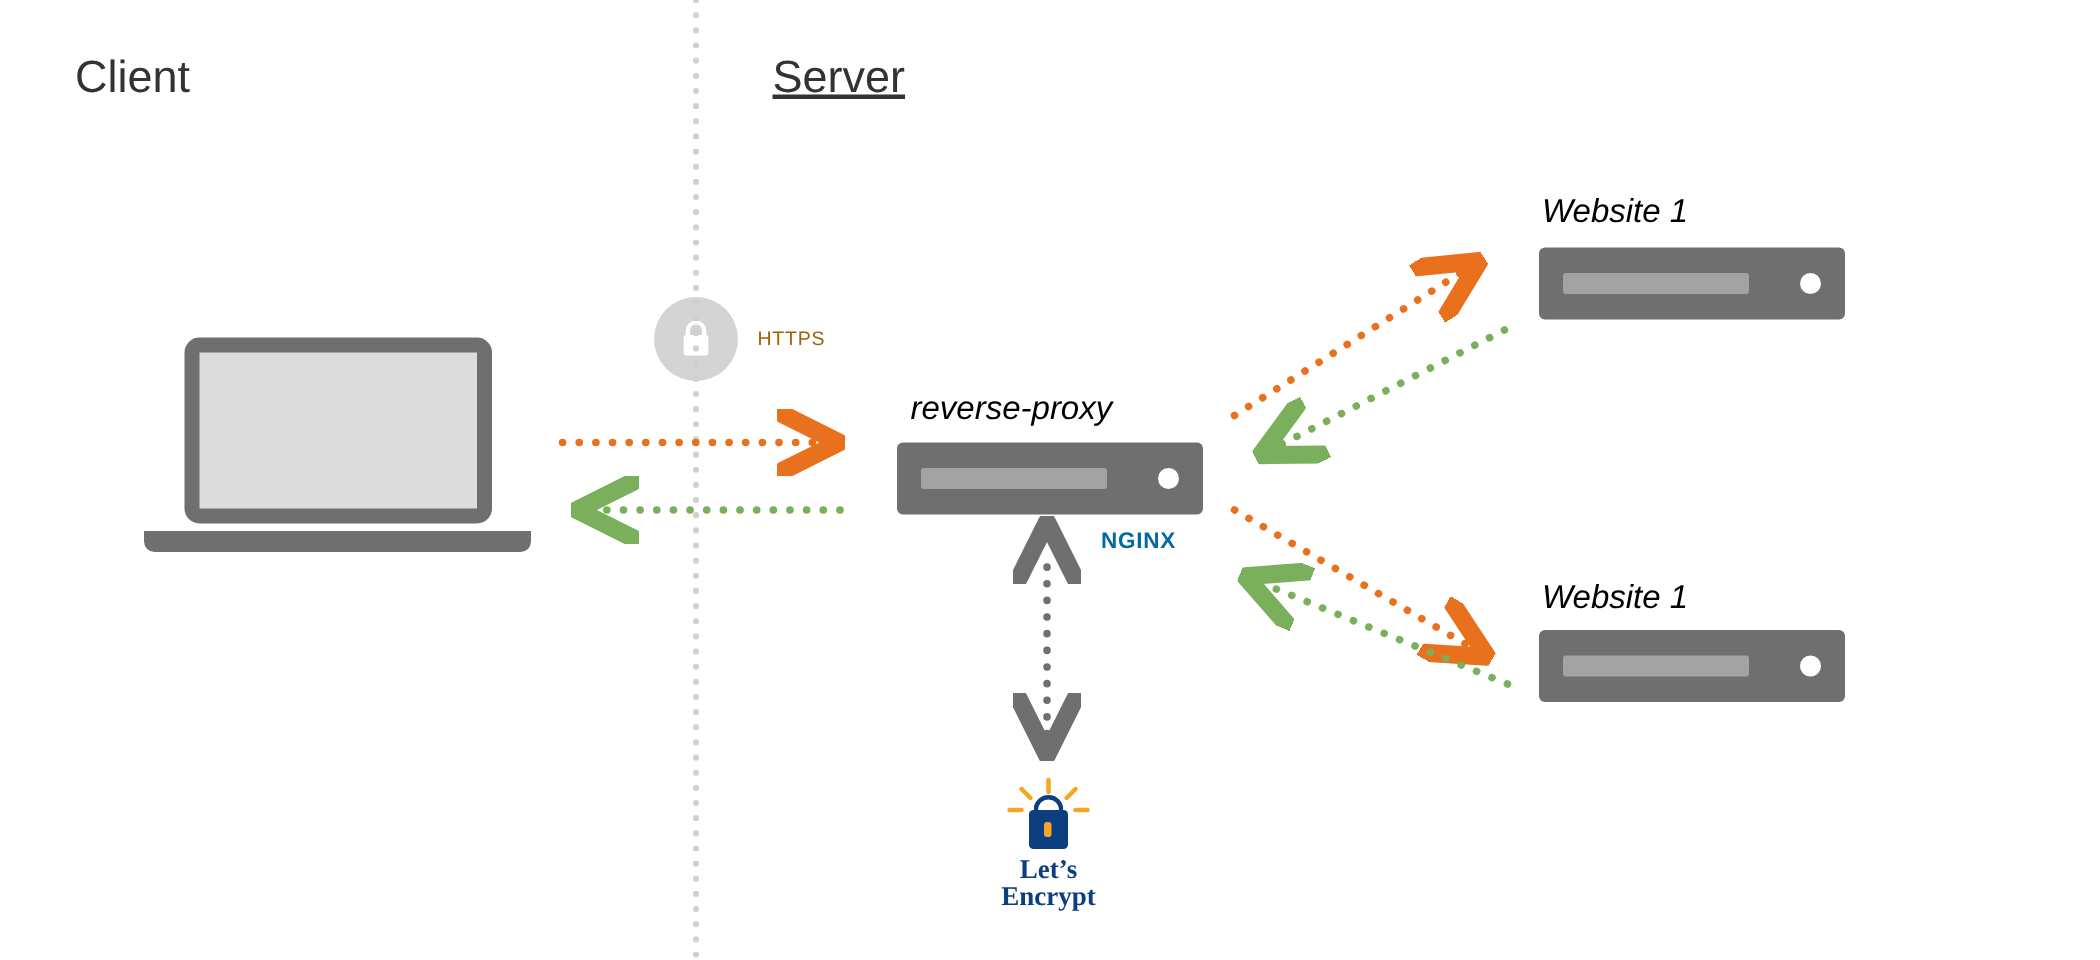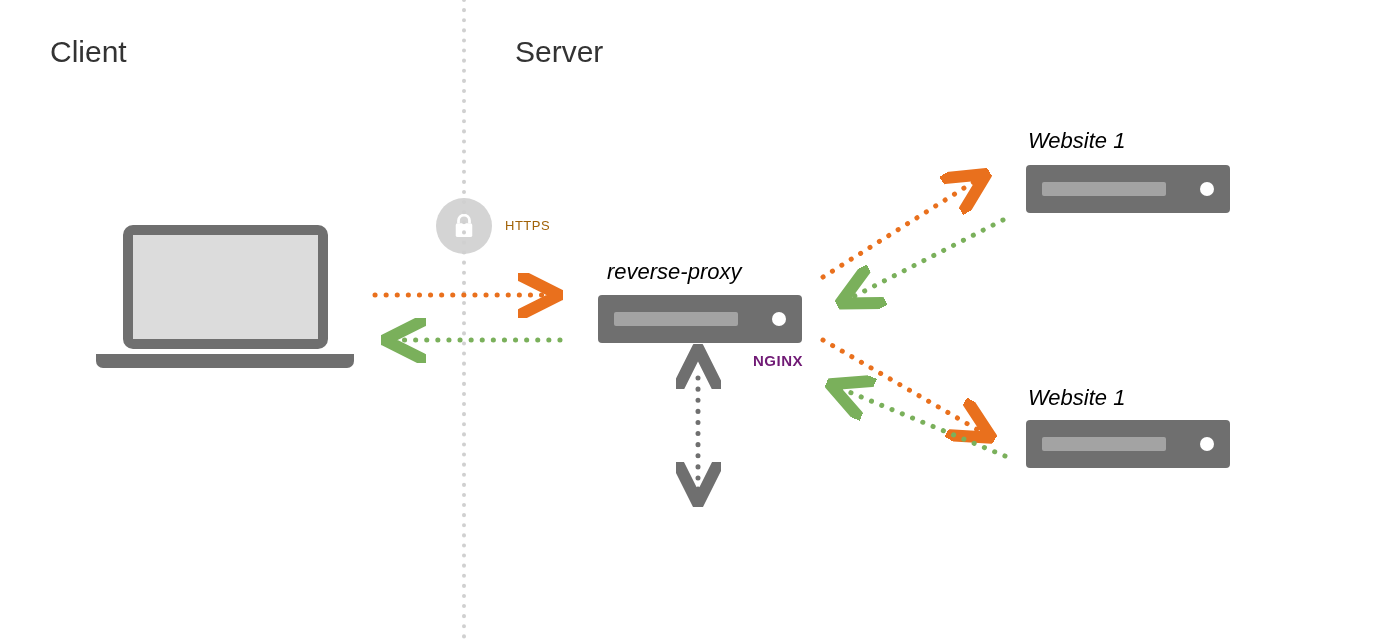--- a/index.html
+++ b/index.html
@@ -30,23 +30,22 @@
     font-style: italic;
   }
   .small-label {
     font-size: 13px;
     color: #a16207;
     letter-spacing: 0.5px;
   }
   .nginx-label {
     font-size: 15px;
     font-weight: 700;
-    color: #701a75;
+    color: #0369a1;
     letter-spacing: 0.5px;
-    margin-left: 19px;
   }
 
   
   .laptop {
     position: absolute;
     width: 260px;
   }
   .laptop .screen {
     width: 205px;
     height: 124px;
@@ -140,21 +139,21 @@
     pointer-events: none;
   }
 </style>
 </head>
 <body>
 
 <div id="stage">
 
   <div class="abs section-label" style="left:50px; top:35px;">Client</div>
 
-  <div class="abs section-label" style="left:515px; top:35px;">Server</div>
+  <div class="abs section-label" style="left:515px; top:35px;text-decoration:underline;">Server</div>
 
   <div class="laptop" style="left:95px; top:225px;">
     <div class="screen"></div>
     <div class="base"></div>
   </div>
 
   <div class="abs https-badge" style="left:436px; top:198px;">
     <svg viewBox="0 0 24 28">
       <path d="M6 11 V8 a6 6 0 0 1 12 0 V11" fill="none" stroke="#ffffff" stroke-width="3"></path>
       <rect x="3" y="11" width="18" height="15" rx="2" fill="#ffffff"></rect>
@@ -175,20 +174,35 @@
     <div class="slot" style="width:124px; height:14px; margin-left:16px;"></div>
     <div class="led" style="width:14px; height:14px; margin-left:auto; margin-right:16px;"></div>
   </div>
 
   <div class="abs node-label" style="left:1028px; top:385px;">Website 1</div>
   <div class="server" style="left:1026px; top:420px; width:204px; height:48px;">
     <div class="slot" style="width:124px; height:14px; margin-left:16px;"></div>
     <div class="led" style="width:14px; height:14px; margin-left:auto; margin-right:16px;"></div>
   </div>
 
+  <div class="letsencrypt" style="left:644px; top:518px;">
+    <svg class="rays" width="60" height="24" viewBox="0 0 60 24">
+      <g stroke="#f5a623" stroke-width="3" stroke-linecap="round">
+        <line x1="30" y1="2" x2="30" y2="10"></line>
+        <line x1="12" y1="8" x2="18" y2="14"></line>
+        <line x1="48" y1="8" x2="42" y2="14"></line>
+        <line x1="4" y1="22" x2="12" y2="22"></line>
+        <line x1="56" y1="22" x2="48" y2="22"></line>
+      </g>
+    </svg>
+    <div class="lock">
+        <div class="keyhole"></div>
+      </div>
+    <div class="txt"><span>Let’s</span><br><span>Encrypt</span></div>
+  </div>
 
   <svg class="overlay">
     <defs>
       <marker id="arrow-orange" viewBox="0 0 12 12" refX="9" refY="6" markerWidth="9" markerHeight="9" orient="auto-start-reverse">
         <path d="M1 1 L11 6 L1 11" fill="none" stroke="#e9701d" stroke-width="3.2" stroke-linecap="round" stroke-linejoin="round"></path>
       </marker>
       <marker id="arrow-green" viewBox="0 0 12 12" refX="9" refY="6" markerWidth="9" markerHeight="9" orient="auto-start-reverse">
         <path d="M1 1 L11 6 L1 11" fill="none" stroke="#7ab05b" stroke-width="3.2" stroke-linecap="round" stroke-linejoin="round"></path>
       </marker>
       <marker id="arrow-gray-end" viewBox="0 0 12 12" refX="9" refY="6" markerWidth="9" markerHeight="9" orient="auto-start-reverse">

